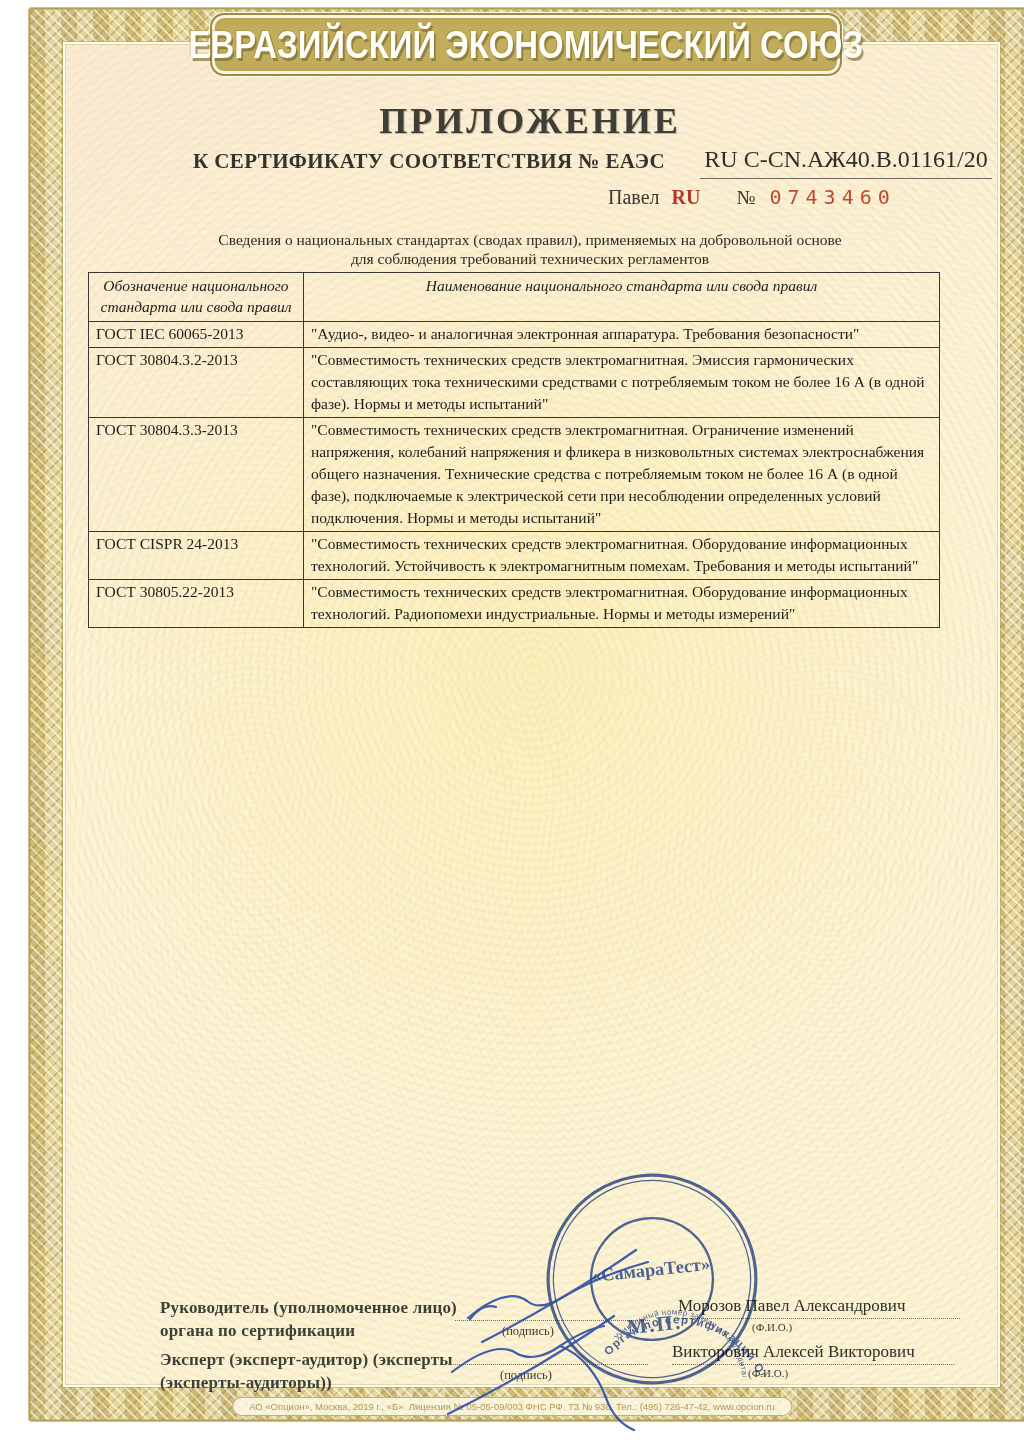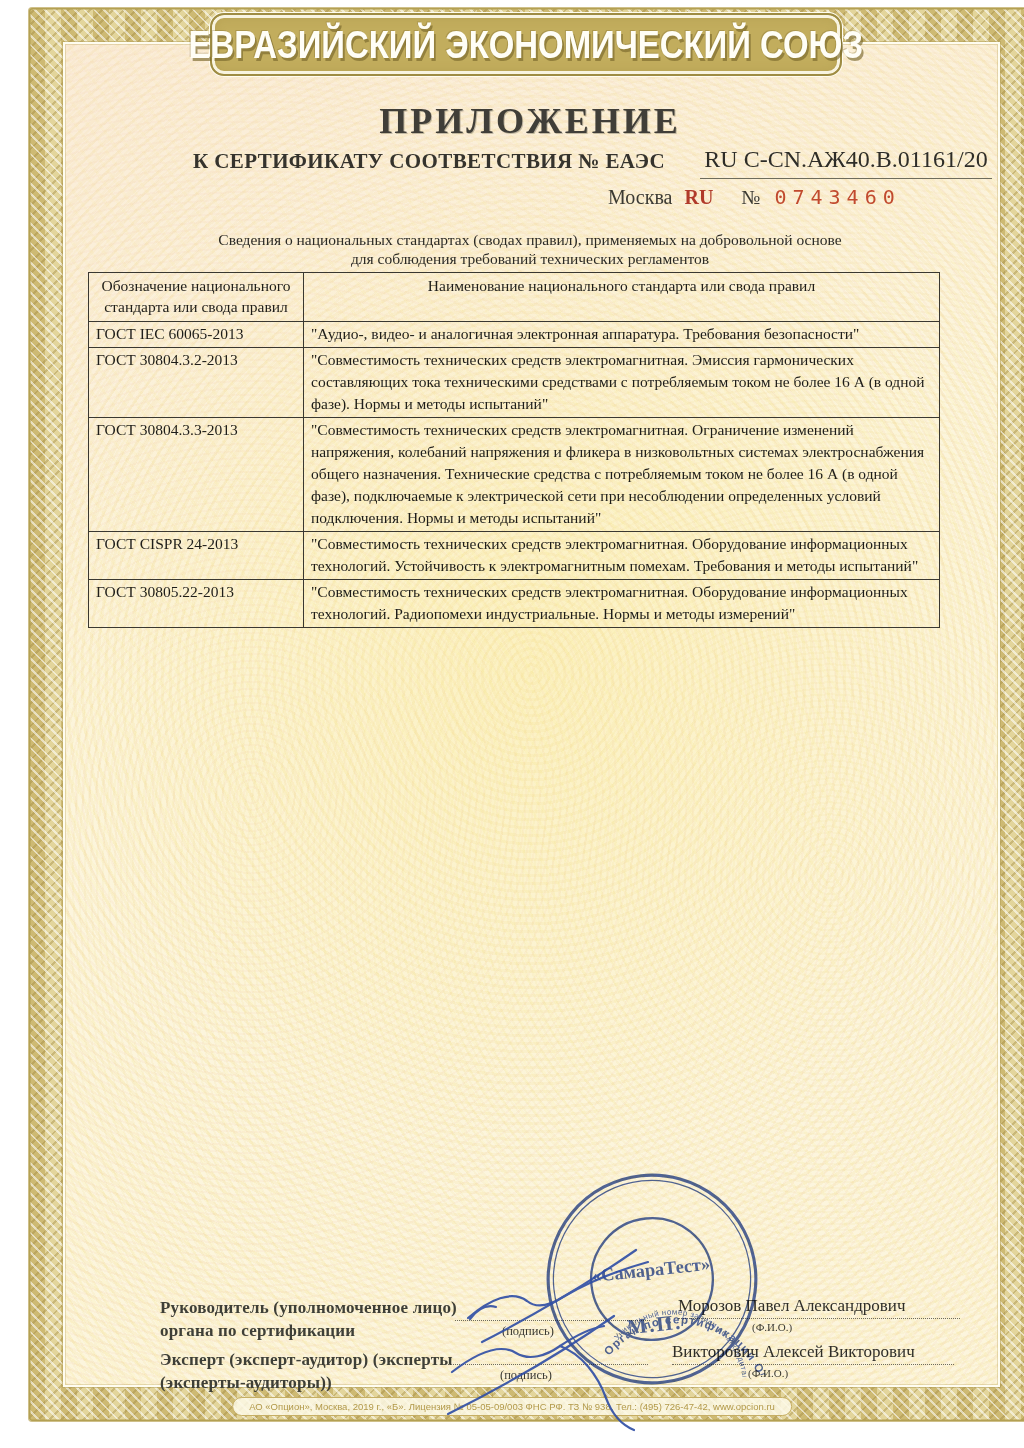--- a/index.html
+++ b/index.html
@@ -38,32 +38,32 @@
   
   .title{position:absolute;left:530px;top:100px;transform:translateX(-50%);
     font-size:36px;font-weight:bold;letter-spacing:3px;color:#403e38;
     text-shadow:1px 1px 0 rgba(90,85,70,.35);white-space:nowrap;}
   .subtitle{position:absolute;left:193px;top:149px;font-size:21px;font-weight:bold;
     letter-spacing:.4px;color:#35332d;white-space:nowrap;text-align:center;}
   .certnum{position:absolute;left:700px;top:146px;width:292px;text-align:center;
     font-size:24px;color:#2e2d28;border-bottom:1.5px solid #6e6c5c;padding-bottom:5px;white-space:nowrap;}
   .series-row{position:absolute;left:608px;top:185px;font-size:20px;color:#3b3a33;white-space:nowrap;}
   .series-label{margin-right:12px;}
-  .series-value{color:#b03a2a;font-weight:bold;margin-right:28px;}
+  .series-value{color:#b03a2a;font-weight:bold;margin-right:36px;}
   .numero{margin-right:14px;}
   .serial{font-family:"DejaVu Sans Mono", monospace;font-size:20px;color:#c14a2e;letter-spacing:6px;}
 
   .intro{position:absolute;left:0;top:231px;width:1060px;text-align:center;
     font-size:15.5px;line-height:18.5px;color:#2c2b26;}
 
   
   table.std{position:absolute;left:88px;top:272px;width:852px;border-collapse:collapse;
     font-size:15.5px;line-height:1.42;color:#1e1d19;}
   table.std th, table.std td{border:1.6px solid #3a3831;padding:1px 7px 2px 7px;vertical-align:top;text-align:left;}
-  table.std th{font-weight:normal;text-align:center;line-height:1.35;padding:3px 6px;}
+  table.std th{font-weight:normal;text-align:center;line-height:1.35;padding:3px 6px;font-style:italic;}
   table.std .col-code{width:202px;}
 
   
   .role{position:absolute;width:300px;font-size:17px;font-weight:bold;color:#3e3f37;line-height:23px;letter-spacing:.2px;}
   .role1{left:160px;top:1296px;}
   .role2{left:160px;top:1348px;}
   .sigline{position:absolute;border-bottom:1.2px dotted #6f6d5e;height:0;}
   .sigline1{left:455px;top:1320px;width:195px;}
   .sigline2{left:448px;top:1364px;width:200px;}
   .sigcap{position:absolute;font-size:12.5px;color:#3c3b33;}
@@ -100,21 +100,21 @@
   <div class="banner">
     <span>ЕВРАЗИЙСКИЙ ЭКОНОМИЧЕСКИЙ СОЮЗ</span>
   </div>
 
   <div class="title">ПРИЛОЖЕНИЕ</div>
 
   <div class="subtitle">К СЕРТИФИКАТУ СООТВЕТСТВИЯ № ЕАЭС</div>
   <div class="certnum">RU C-CN.АЖ40.B.01161/20</div>
 
   <div class="series-row">
-    <span class="series-label">Москва</span><span class="series-value">RU</span><span class="numero">№</span><span class="serial">0743460</span>
+    <span class="series-label">Павел</span><span class="series-value">RU</span><span class="numero">№</span><span class="serial">0743460</span>
   </div>
 
   <div class="intro">
     <div>Сведения о национальных стандартах (сводах правил), применяемых на добровольной основе</div>
     <div>для соблюдения требований технических регламентов</div>
   </div>
 
   <table class="std">
     <tbody>
         <tr>

